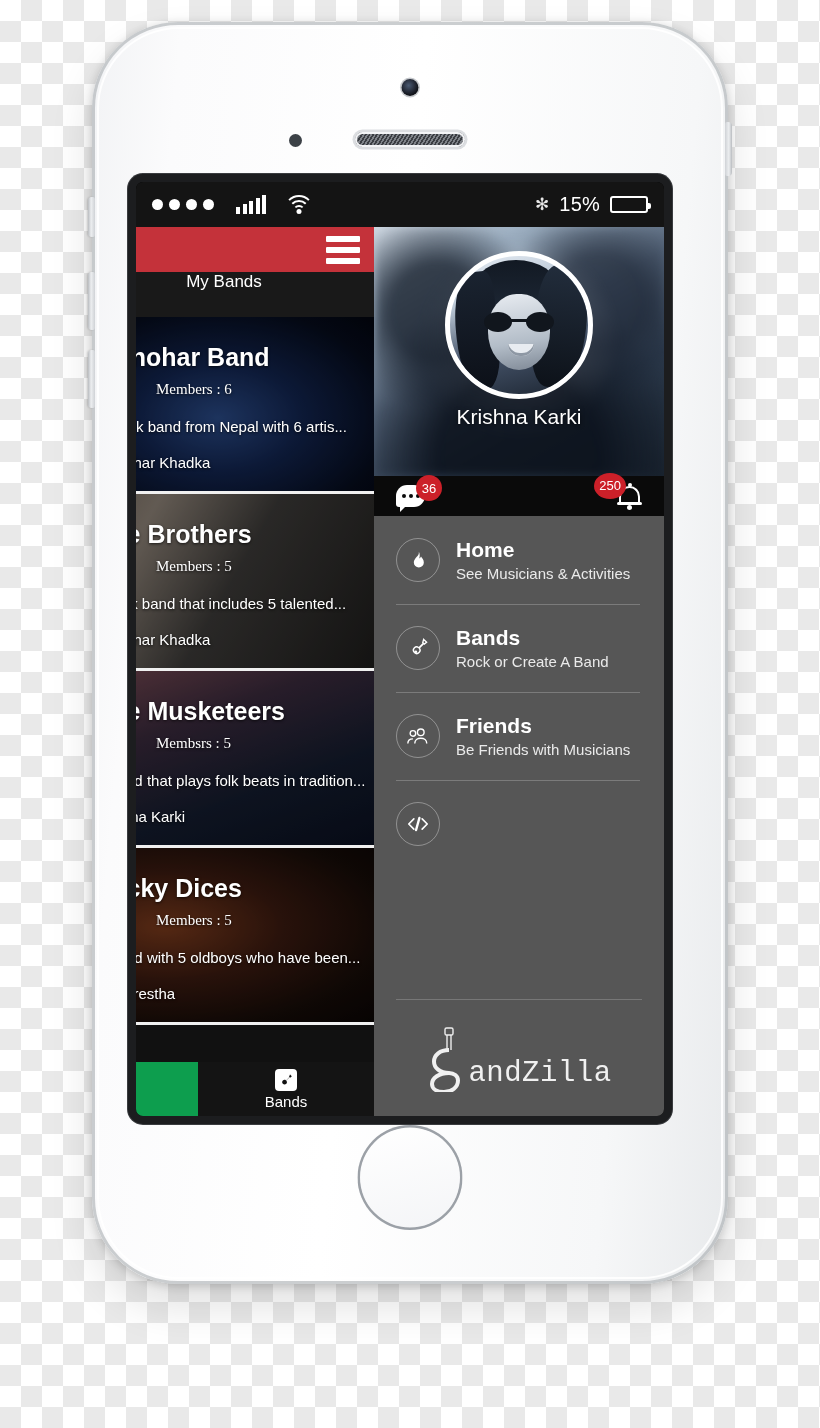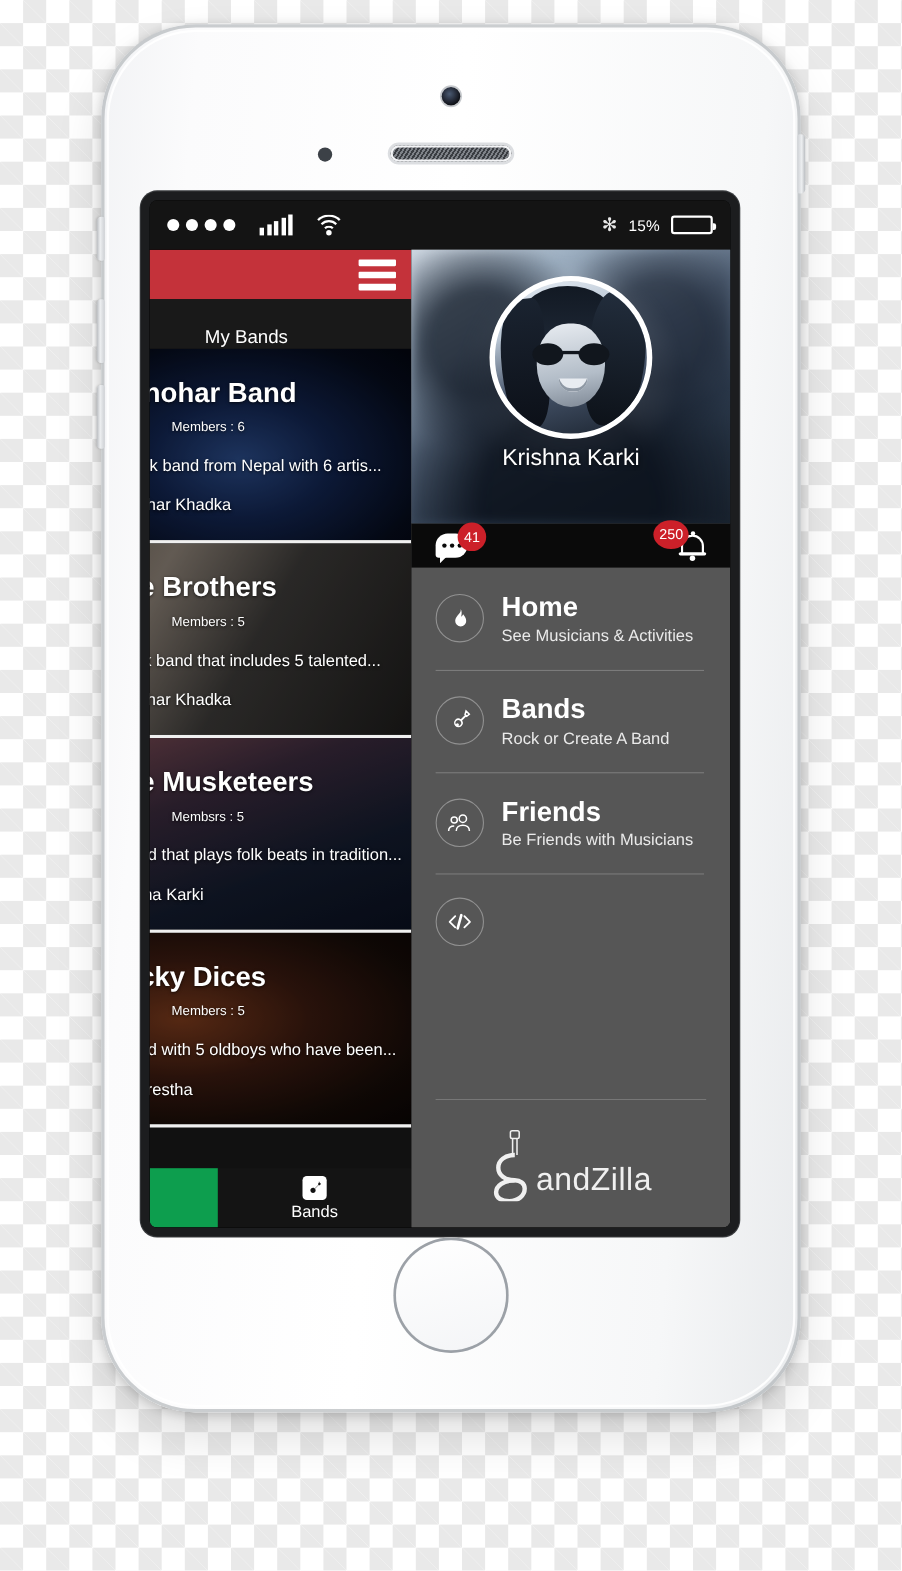--- a/index.html
+++ b/index.html
@@ -122,21 +122,21 @@
   .signal i:nth-child(4){height:16px;}
   .signal i:nth-child(5){height:19px;}
   .wifi{margin-left:20px;width:26px;height:19px;position:relative;}
   .wifi span{position:absolute;left:50%;transform:translateX(-50%);border:2.6px solid #fff;border-bottom-color:transparent;border-left-color:transparent;border-right-color:transparent;border-radius:50%;}
   .wifi span:nth-child(1){width:26px;height:26px;top:0;}
   .wifi span:nth-child(2){width:17px;height:17px;top:5px;}
   .wifi span:nth-child(3){width:8px;height:8px;top:10px;}
   .wifi .dot{position:absolute;left:50%;transform:translateX(-50%);bottom:0;width:5px;height:5px;border-radius:50%;background:#fff;border:none;}
   .status-right{margin-left:auto;display:flex;align-items:center;gap:10px;}
   .bt{color:#e7e7e7;font-size:17px;line-height:1;}
-  .batt-pct{color:#fff;font-size:14px;letter-spacing:.2px;}
+  .batt-pct{color:#fff;font-size:20px;letter-spacing:.2px;}
   .batt{
     width:38px;height:17px;border:2px solid #fff;border-radius:3px;position:relative;
     box-sizing:border-box;padding:1.5px;
   }
   .batt .fill{height:100%;background:#fff;width:72%;}
   .batt::after{content:"";position:absolute;right:-4.5px;top:5px;width:3px;height:6px;background:#fff;border-radius:0 2px 2px 0;}
 
   
   .body{position:relative;height:889px;background:#000;}
 
@@ -147,42 +147,42 @@
   }
   .inner-shift{position:absolute;left:-62px;top:0;width:300px;}
 
   .redbar{
     height:45px;background:#c4323a;display:flex;align-items:center;
     justify-content:flex-end;padding-right:14px;box-sizing:border-box;
   }
   .hamb{width:34px;display:flex;flex-direction:column;gap:5px;}
   .hamb i{height:6px;background:#fff;border-radius:1px;display:block;}
   .titlebar{
-    height:45px;background:#191919;display:flex;align-items:flex-end;justify-content:center;
+    height:45px;background:#191919;display:flex;align-items:flex-start;justify-content:center;
   }
   .titlebar span{color:#fff;font-size:17px;}
   .filterbar{
     height:41px;background:#fff;display:flex;align-items:center;justify-content:flex-end;
     padding-right:16px;gap:14px;box-sizing:border-box;
   }
   .filterbar .all{color:#c4323a;font-size:15px;}
   .caret{
     width:0;height:0;border-left:13px solid transparent;border-right:13px solid transparent;
     border-top:14px solid #c4323a;
   }
 
   .card{
     position:relative;height:174px;overflow:hidden;
     border-bottom:3px solid #f0f0f0;
   }
   .card .bg{position:absolute;inset:0;}
   .card .shade{position:absolute;inset:0;background:rgba(0,0,0,.30);}
   .card .ct{position:absolute;inset:0;padding:26px 10px 0 22px;box-sizing:border-box;color:#fff;}
   .card h3{margin:0;font-size:25px;font-weight:bold;text-shadow:0 1px 3px rgba(0,0,0,.7);white-space:nowrap;}
-  .card .mem{margin:9px 0 0 60px;font-size:12px;text-shadow:0 1px 3px rgba(0,0,0,.8);}
+  .card .mem{margin:9px 0 0 60px;font-size:15px;text-shadow:0 1px 3px rgba(0,0,0,.8);font-family:Liberation Serif, serif;}
   .card .desc{margin:20px 0 0 0;font-size:15px;text-shadow:0 1px 3px rgba(0,0,0,.8);white-space:nowrap;}
   .card .owner{margin:19px 0 0 0;font-size:15px;text-shadow:0 1px 3px rgba(0,0,0,.8);white-space:nowrap;}
 
   .bg1{background:radial-gradient(ellipse at 48% 58%,#2a4a86 0%,#12244e 38%,#060c1c 78%,#03060f 100%);}
   .bg2{background:linear-gradient(120deg,#6d6256 0%,#8d8277 22%,#3c3a38 52%,#1d1c1b 100%);}
   .bg3{background:linear-gradient(160deg,#7a4a52 0%,#3a2a3c 32%,#141c2e 66%,#0a1020 100%);}
   .bg4{background:radial-gradient(ellipse at 30% 45%,#7a3a1c 0%,#3a1a10 40%,#160c08 75%,#0a0504 100%);}
 
   .tabbar{
     position:absolute;left:0;bottom:0;width:238px;height:54px;background:#141414;
@@ -274,31 +274,31 @@
   }
   .mrow + .mrow::before{
     content:"";position:absolute;left:22px;right:24px;top:0;height:1px;background:rgba(255,255,255,.22);
   }
   .mic{
     width:42px;height:42px;border-radius:50%;flex:0 0 42px;
     border:1.5px solid rgba(255,255,255,.35);
     display:flex;align-items:center;justify-content:center;
     color:#fff;
   }
-  .mtxt .mt{color:#fff;font-size:25px;font-weight:bold;line-height:1.15;}
+  .mtxt .mt{color:#fff;font-size:21px;font-weight:bold;line-height:1.15;}
   .mtxt .ms{color:#eaeaea;font-size:15px;margin-top:3px;}
 
   .logo-wrap{
     position:absolute;left:0;right:0;bottom:24px;
     display:flex;align-items:center;justify-content:center;
     border-top:1px solid rgba(255,255,255,.2);padding-top:26px;margin:0 22px;
   }
   .logo{display:flex;align-items:flex-end;gap:0;position:relative;}
   .logo-b{position:relative;width:46px;height:66px;}
-  .logo-txt{color:#f0f0f0;font-size:29px;letter-spacing:.5px;font-family:Liberation Sans, sans-serif;line-height:1;margin-left:-4px;margin-bottom:4px;}
+  .logo-txt{color:#f0f0f0;font-size:29px;letter-spacing:.5px;font-family:Liberation Mono, monospace;line-height:1;margin-left:-4px;margin-bottom:4px;}
 </style>
 </head>
 <body>
 
 <div class="checker"></div>
 
 <div class="phone">
   <div class="phone-rim"></div>
   <div class="phone-rim-inner"></div>
 
@@ -438,21 +438,21 @@
           <div class="pname">Krishna Karki</div>
         </div>
 
         <div class="notifbar">
           <div class="nwrap">
             <div class="chat-ico">
               <i></i>
                 <i></i>
                 <i></i>
             </div>
-            <span class="badge chat">41</span>
+            <span class="badge chat">36</span>
           </div>
           <div class="nwrap">
             <div class="bell-ico">
               <span class="bell-top"></span>
               <span class="bell-body"></span>
               <span class="bell-base"></span>
               <span class="bell-clap"></span>
             </div>
             <span class="badge bell">250</span>
           </div>

